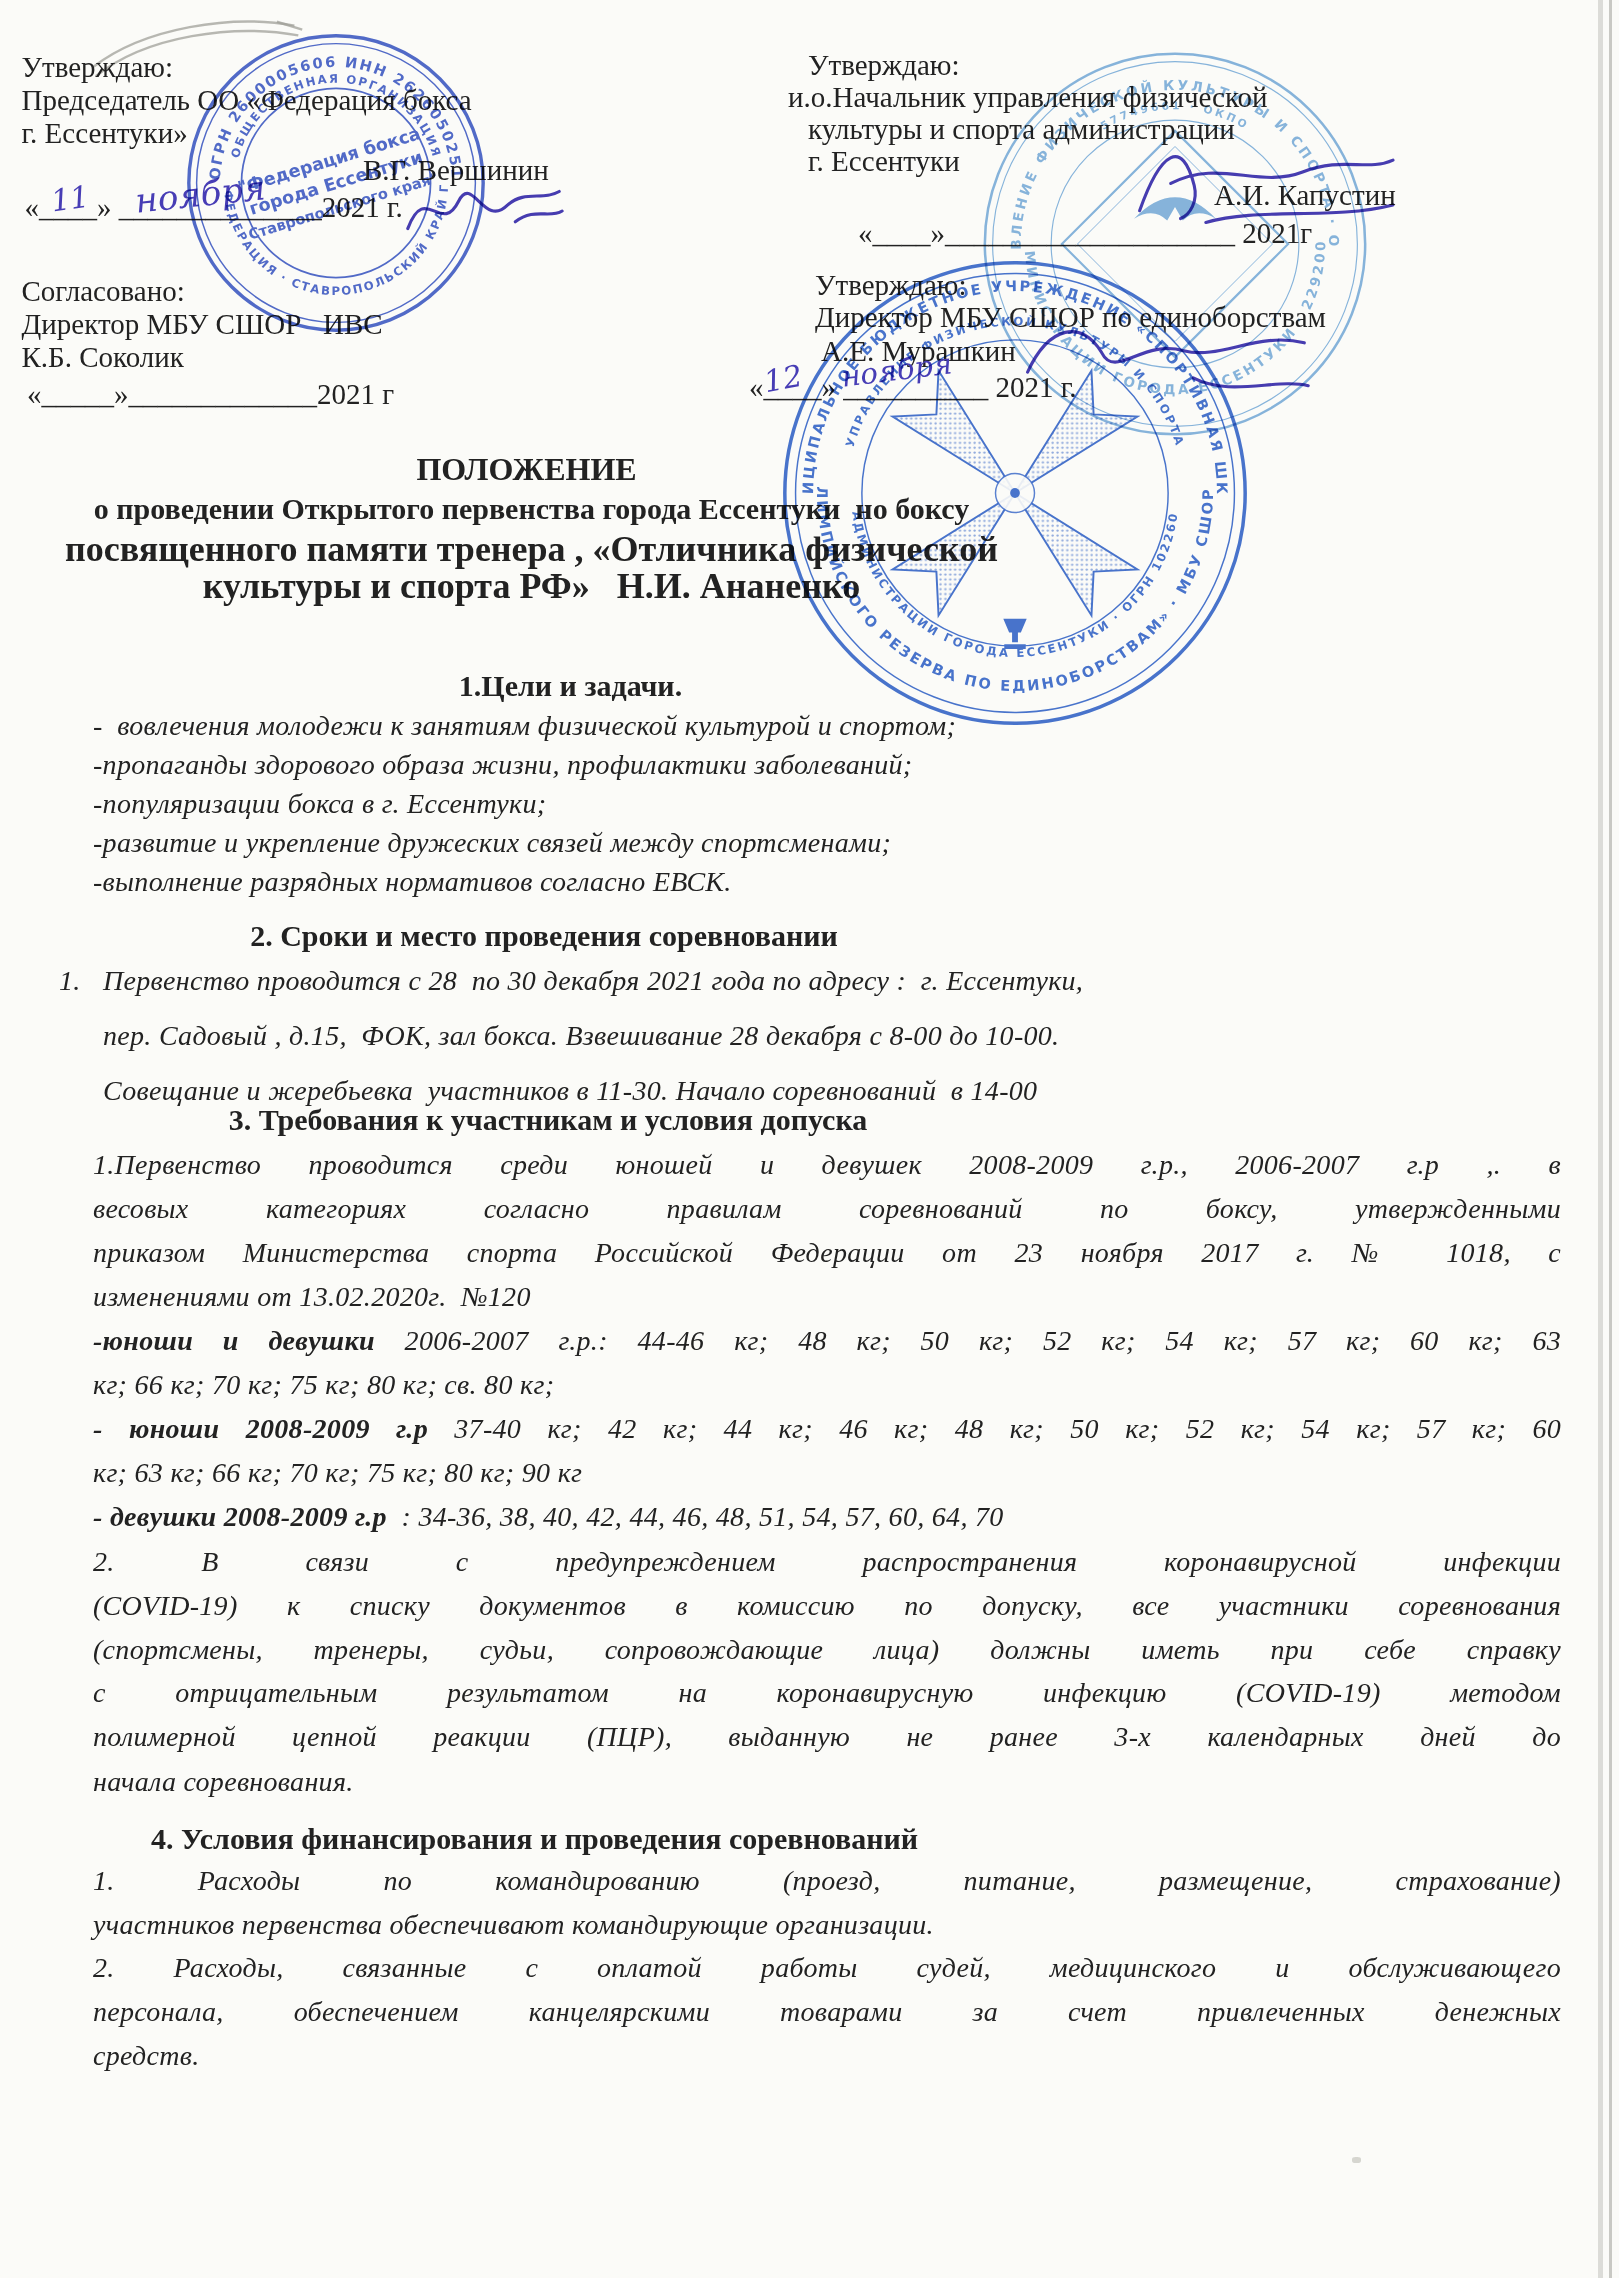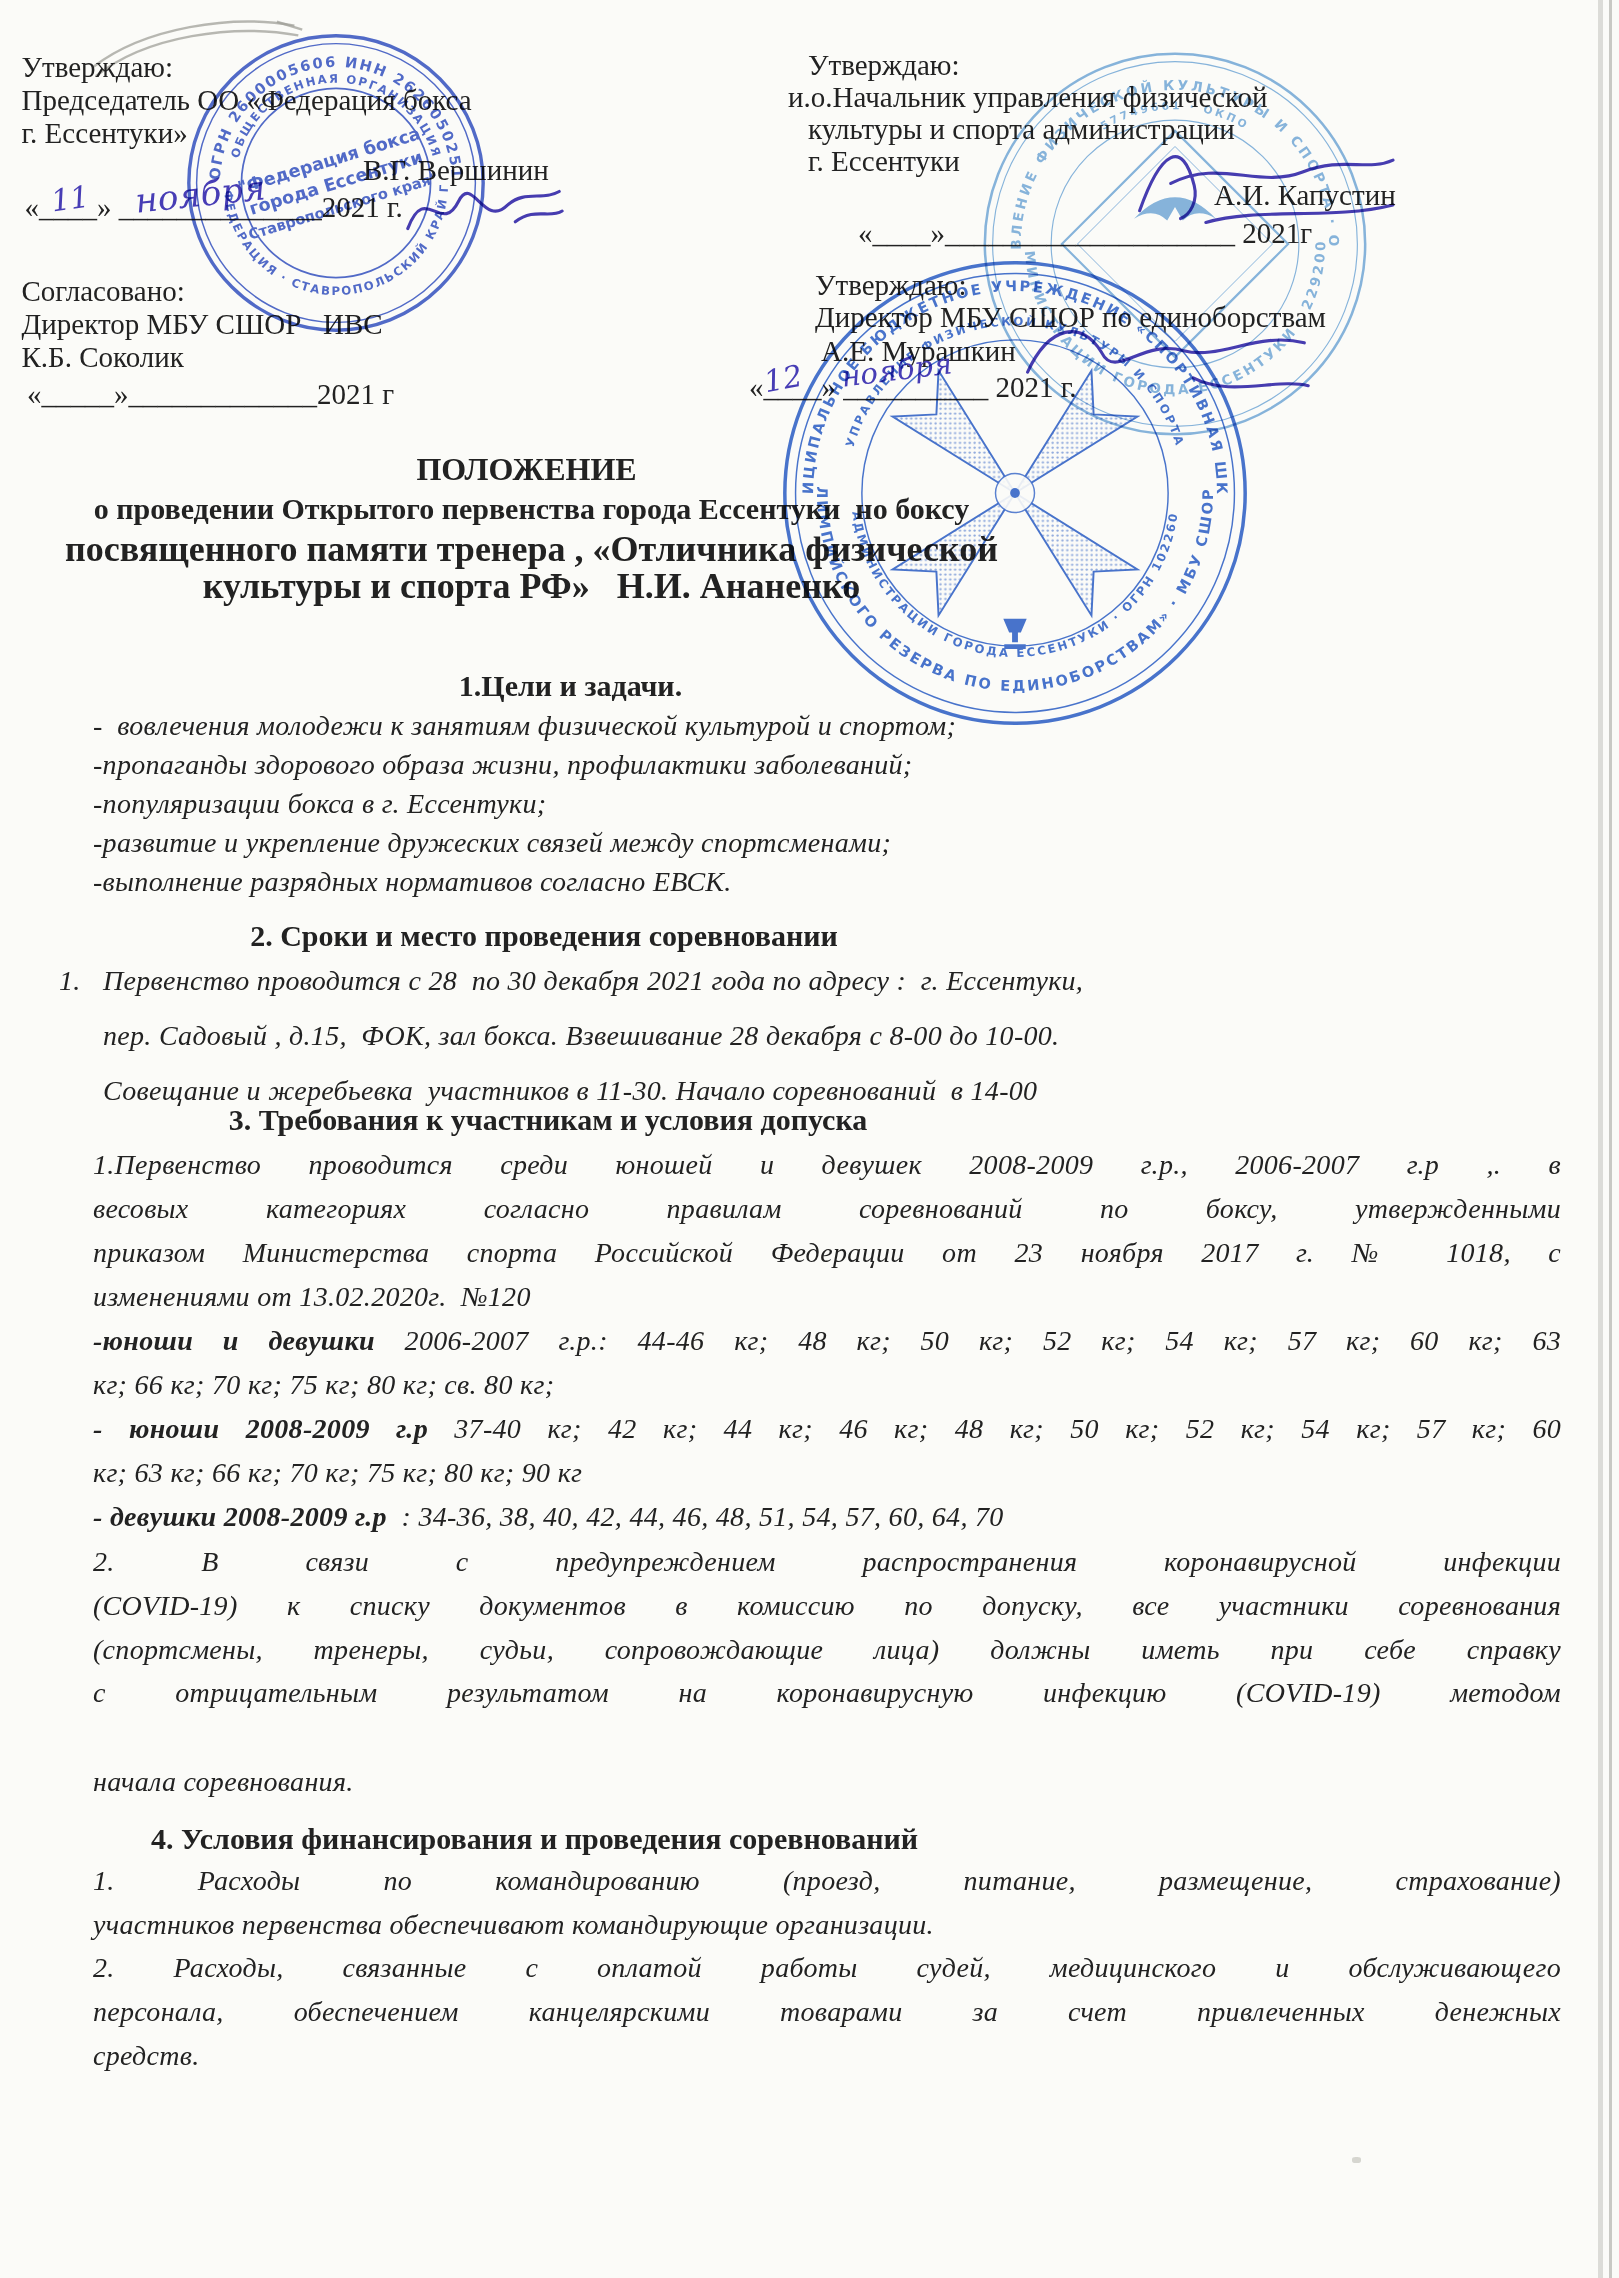--- a/index.html
+++ b/index.html
@@ -101,20 +101,21 @@
   <div class="tl bl" style="left:93px;top:1281px"><b></b><span>изменениями от 13.02.2020г.  №120</span></div>
   <div class="tl bl just" style="left:93px;top:1325px;width:1468px"><b>-юноши и девушки</b><span> 2006-2007 г.р.: 44-46 кг; 48 кг; 50 кг; 52 кг; 54 кг; 57 кг; 60 кг; 63</span></div>
   <div class="tl bl" style="left:93px;top:1369px"><b></b><span>кг; 66 кг; 70 кг; 75 кг; 80 кг; св. 80 кг;</span></div>
   <div class="tl bl just" style="left:93px;top:1413px;width:1468px"><b>- юноши 2008-2009 г.р</b><span>  37-40 кг; 42 кг; 44 кг; 46 кг; 48 кг; 50 кг; 52 кг; 54 кг; 57 кг; 60</span></div>
   <div class="tl bl" style="left:93px;top:1457px"><b></b><span>кг; 63 кг; 66 кг; 70 кг; 75 кг; 80 кг; 90 кг</span></div>
   <div class="tl bl" style="left:93px;top:1501px"><b>- девушки 2008-2009 г.р</b><span>  : 34-36, 38, 40, 42, 44, 46, 48, 51, 54, 57, 60, 64, 70</span></div>
   <div class="tl bl just" style="left:93px;top:1546px;width:1468px"><b></b><span>2. В связи с предупреждением распространения коронавирусной инфекции</span></div>
   <div class="tl bl just" style="left:93px;top:1590px;width:1468px"><b></b><span>(COVID-19) к списку документов в комиссию по допуску, все участники соревнования</span></div>
   <div class="tl bl just" style="left:93px;top:1634px;width:1468px"><b></b><span>(спортсмены, тренеры, судьи, сопровождающие лица) должны иметь при себе справку</span></div>
   <div class="tl bl just" style="left:93px;top:1677px;width:1468px"><b></b><span>с отрицательным результатом на коронавирусную инфекцию (COVID-19) методом</span></div>
+  <div class="tl bl just" style="left:93px;top:1721px;width:1468px"><b></b><span>полимерной цепной реакции (ПЦР), выданную не ранее 3-х календарных дней до</span></div>
   <div class="tl bl" style="left:93px;top:1766px"><b></b><span>начала соревнования.</span></div>
 
   <div class="heading" style="left:0;top:1822px;width:1069px">4. Условия финансирования и проведения соревнований</div>
   <div class="tl bl just" style="left:93px;top:1865px;width:1468px">1.  Расходы по командированию (проезд, питание, размещение, страхование)</div>
   <div class="tl bl" style="left:93px;top:1909px">участников первенства обеспечивают командирующие организации.</div>
   <div class="tl bl just" style="left:93px;top:1952px;width:1468px">2. Расходы, связанные с оплатой работы судей, медицинского и обслуживающего</div>
   <div class="tl bl just" style="left:93px;top:1996px;width:1468px">персонала, обеспечением канцелярскими товарами за счет  привлеченных денежных</div>
   <div class="tl bl" style="left:93px;top:2040px">средств.</div>
 
   <svg class="stamp" style="left:182px;top:29px;opacity:.88" width="308" height="308" viewBox="0 0 316 316">

